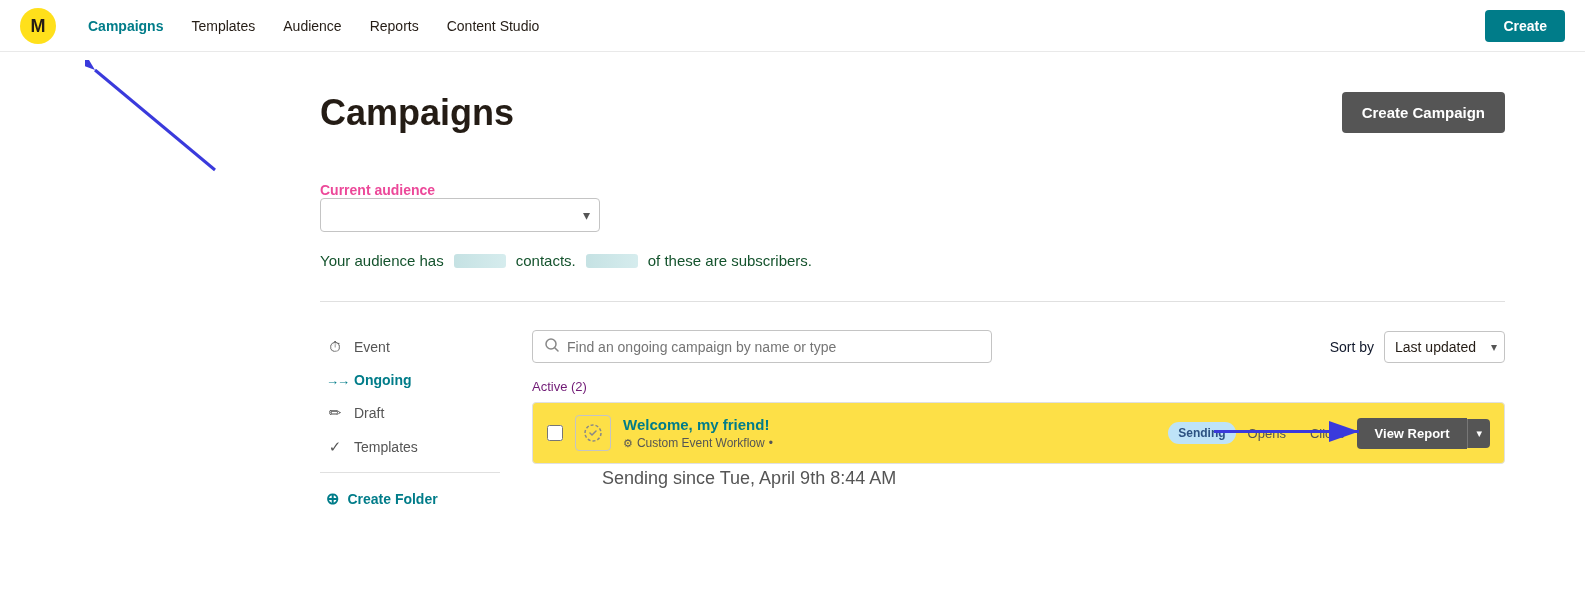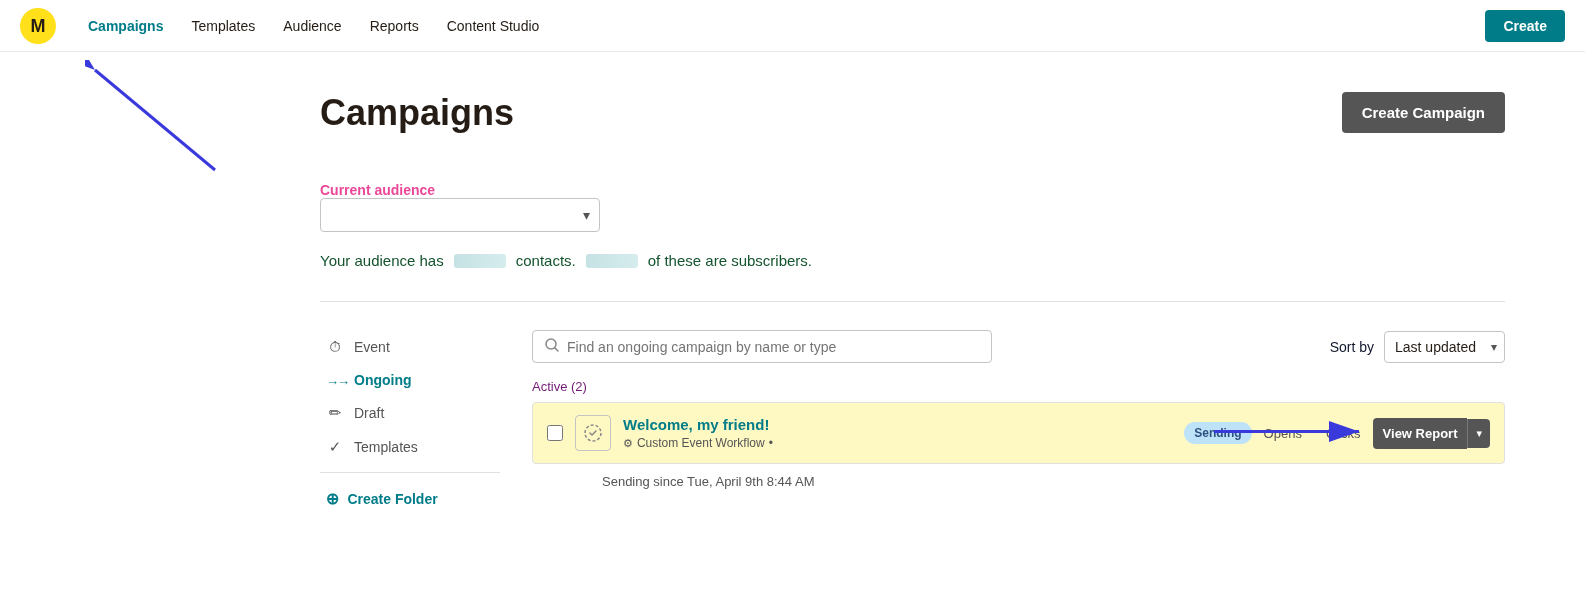--- a/index.html
+++ b/index.html
@@ -226,21 +226,21 @@
       margin-bottom: 8px;
     }
 
     
     .campaign-row {
       display: flex;
       align-items: center;
       border: 1px solid #e0e0e0;
       border-radius: 4px;
       padding: 12px 14px;
-      background: #fef9c3;
+      background: #fde047;
       gap: 12px;
     }
     .campaign-checkbox {
       width: 16px;
       height: 16px;
       border: 1px solid #c4c4c4;
       border-radius: 2px;
       flex-shrink: 0;
       cursor: pointer;
     }
@@ -299,42 +299,42 @@
     .view-report-btn {
       display: flex;
       align-items: center;
       gap: 0;
       flex-shrink: 0;
     }
     .view-report-main {
       background: #555;
       color: #fff;
       border: none;
-      padding: 8px 10px;
+      padding: 8px 18px;
       font-size: 13px;
       font-weight: 600;
       cursor: pointer;
       border-radius: 4px 0 0 4px;
     }
     .view-report-dropdown {
       background: #555;
       color: #fff;
       border: none;
       border-left: 1px solid #777;
       padding: 8px 8px;
       cursor: pointer;
       border-radius: 0 4px 4px 0;
       font-size: 11px;
     }
 
     
     .sending-info {
-      font-size: 13px;
-      color: #555;
-      margin-top: 10px;
+      font-size: 18px;
+      color: #555;
+      margin-top: 4px;
       padding-left: 70px;
     }
 
     
     .page-header-row {
       display: flex;
       align-items: flex-start;
       justify-content: space-between;
       margin-bottom: 24px;
     }

